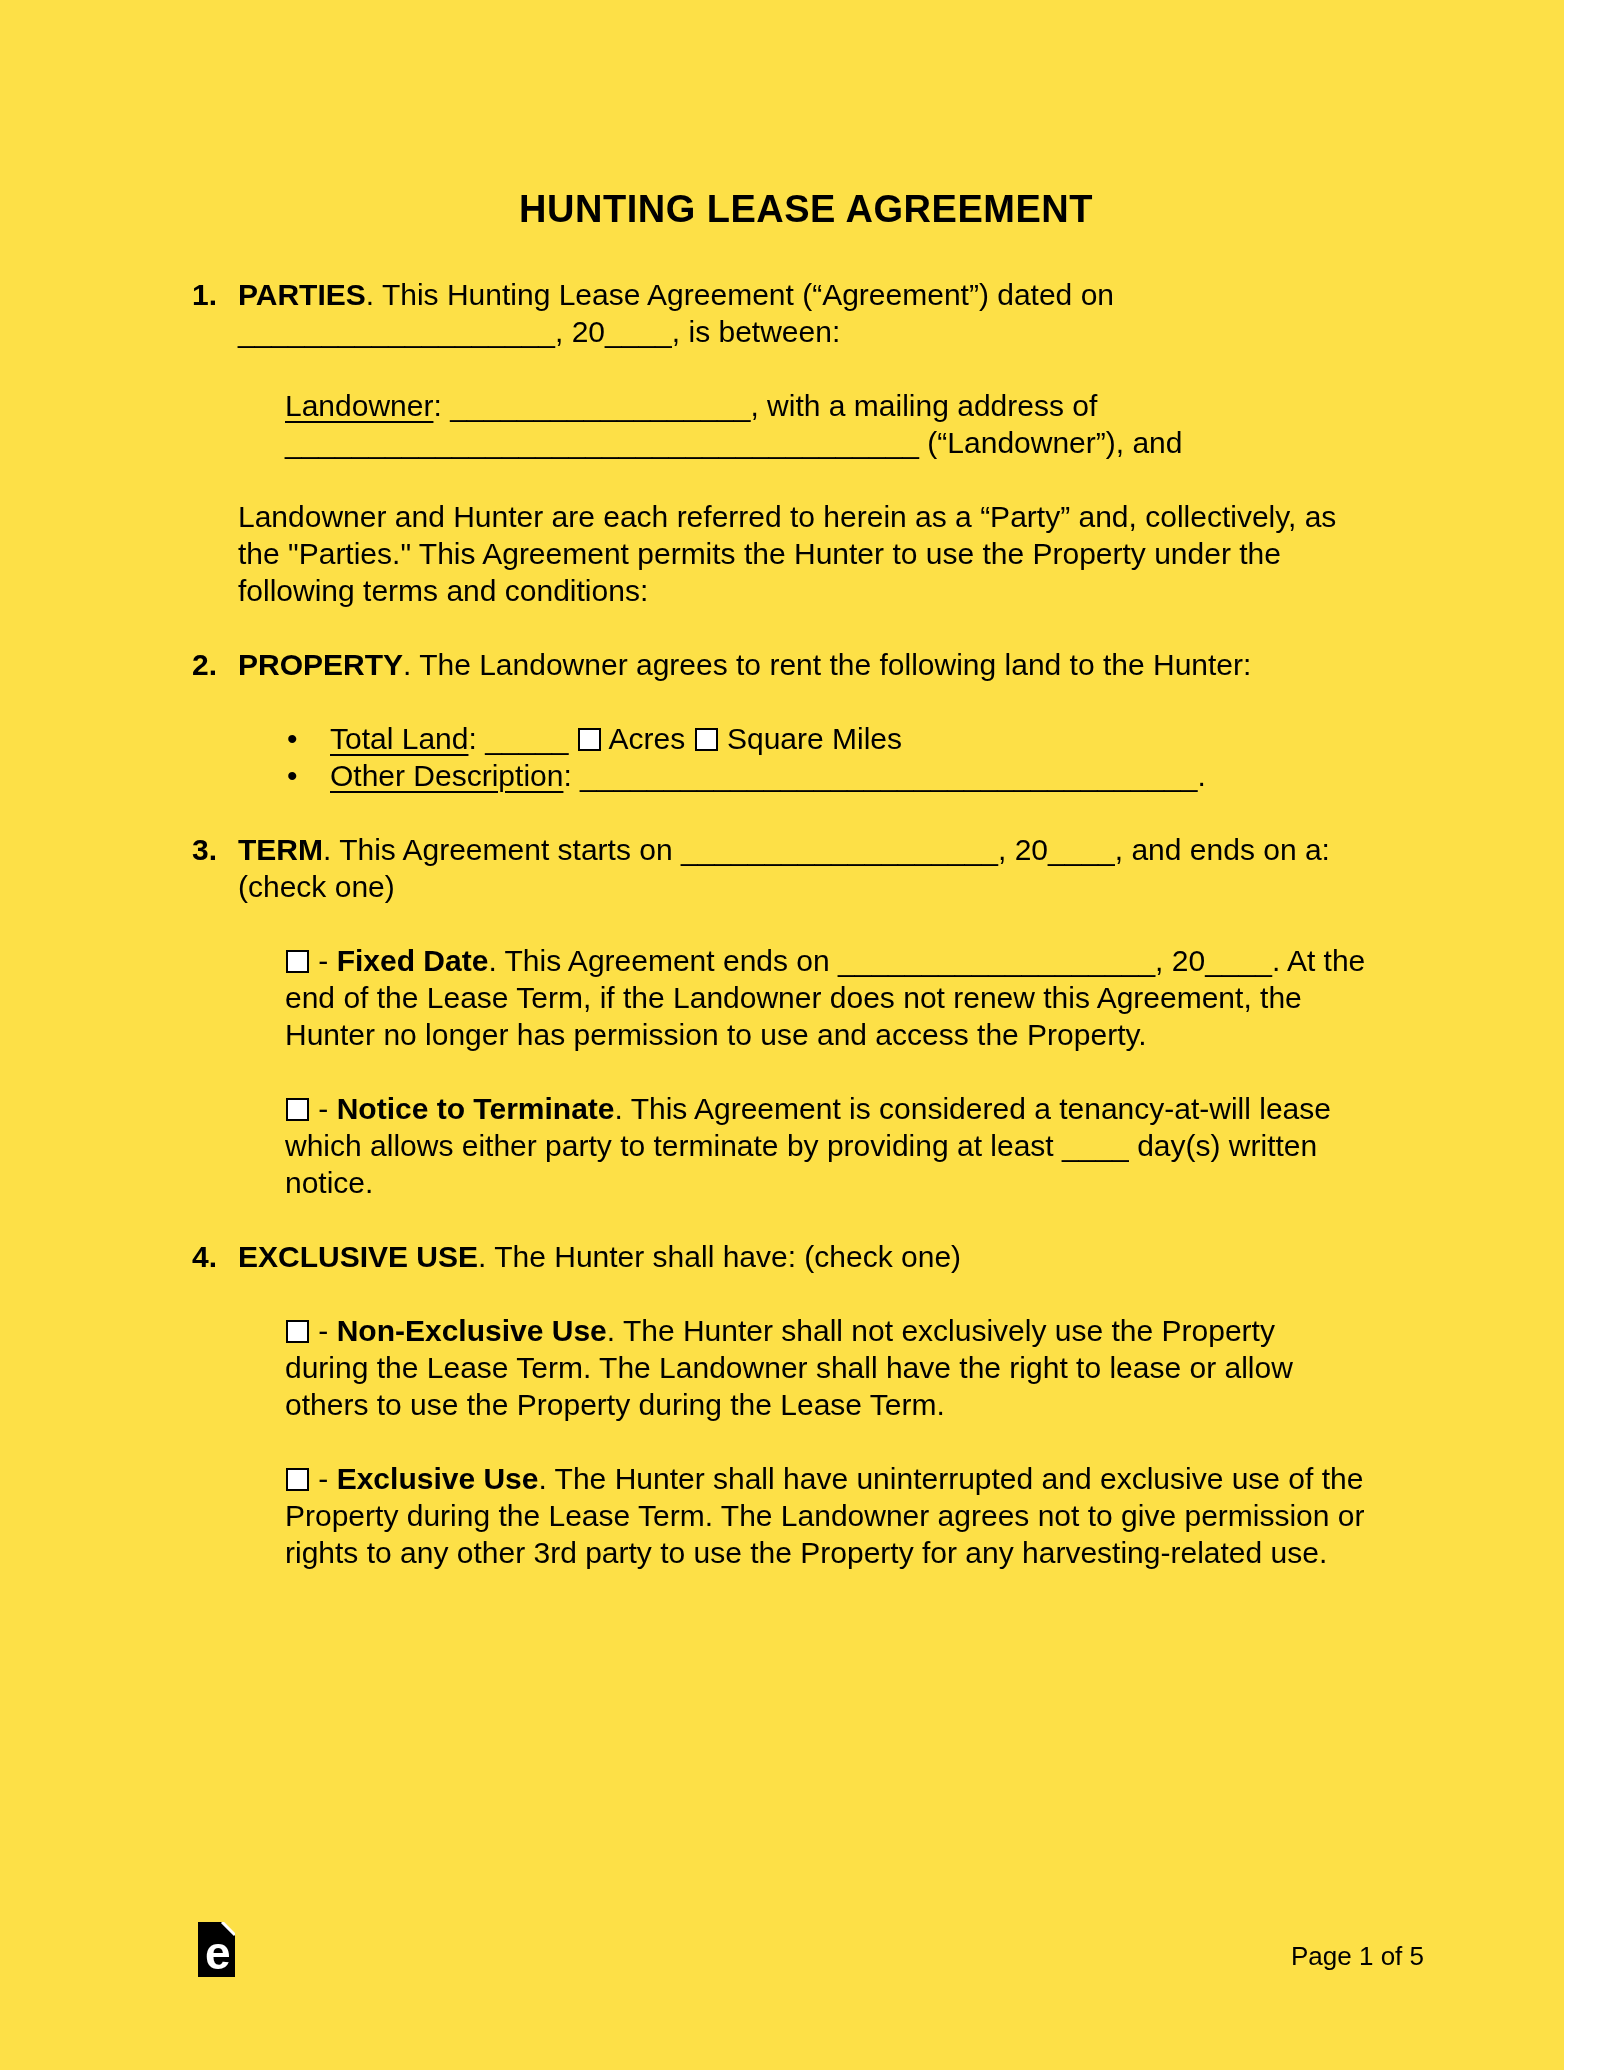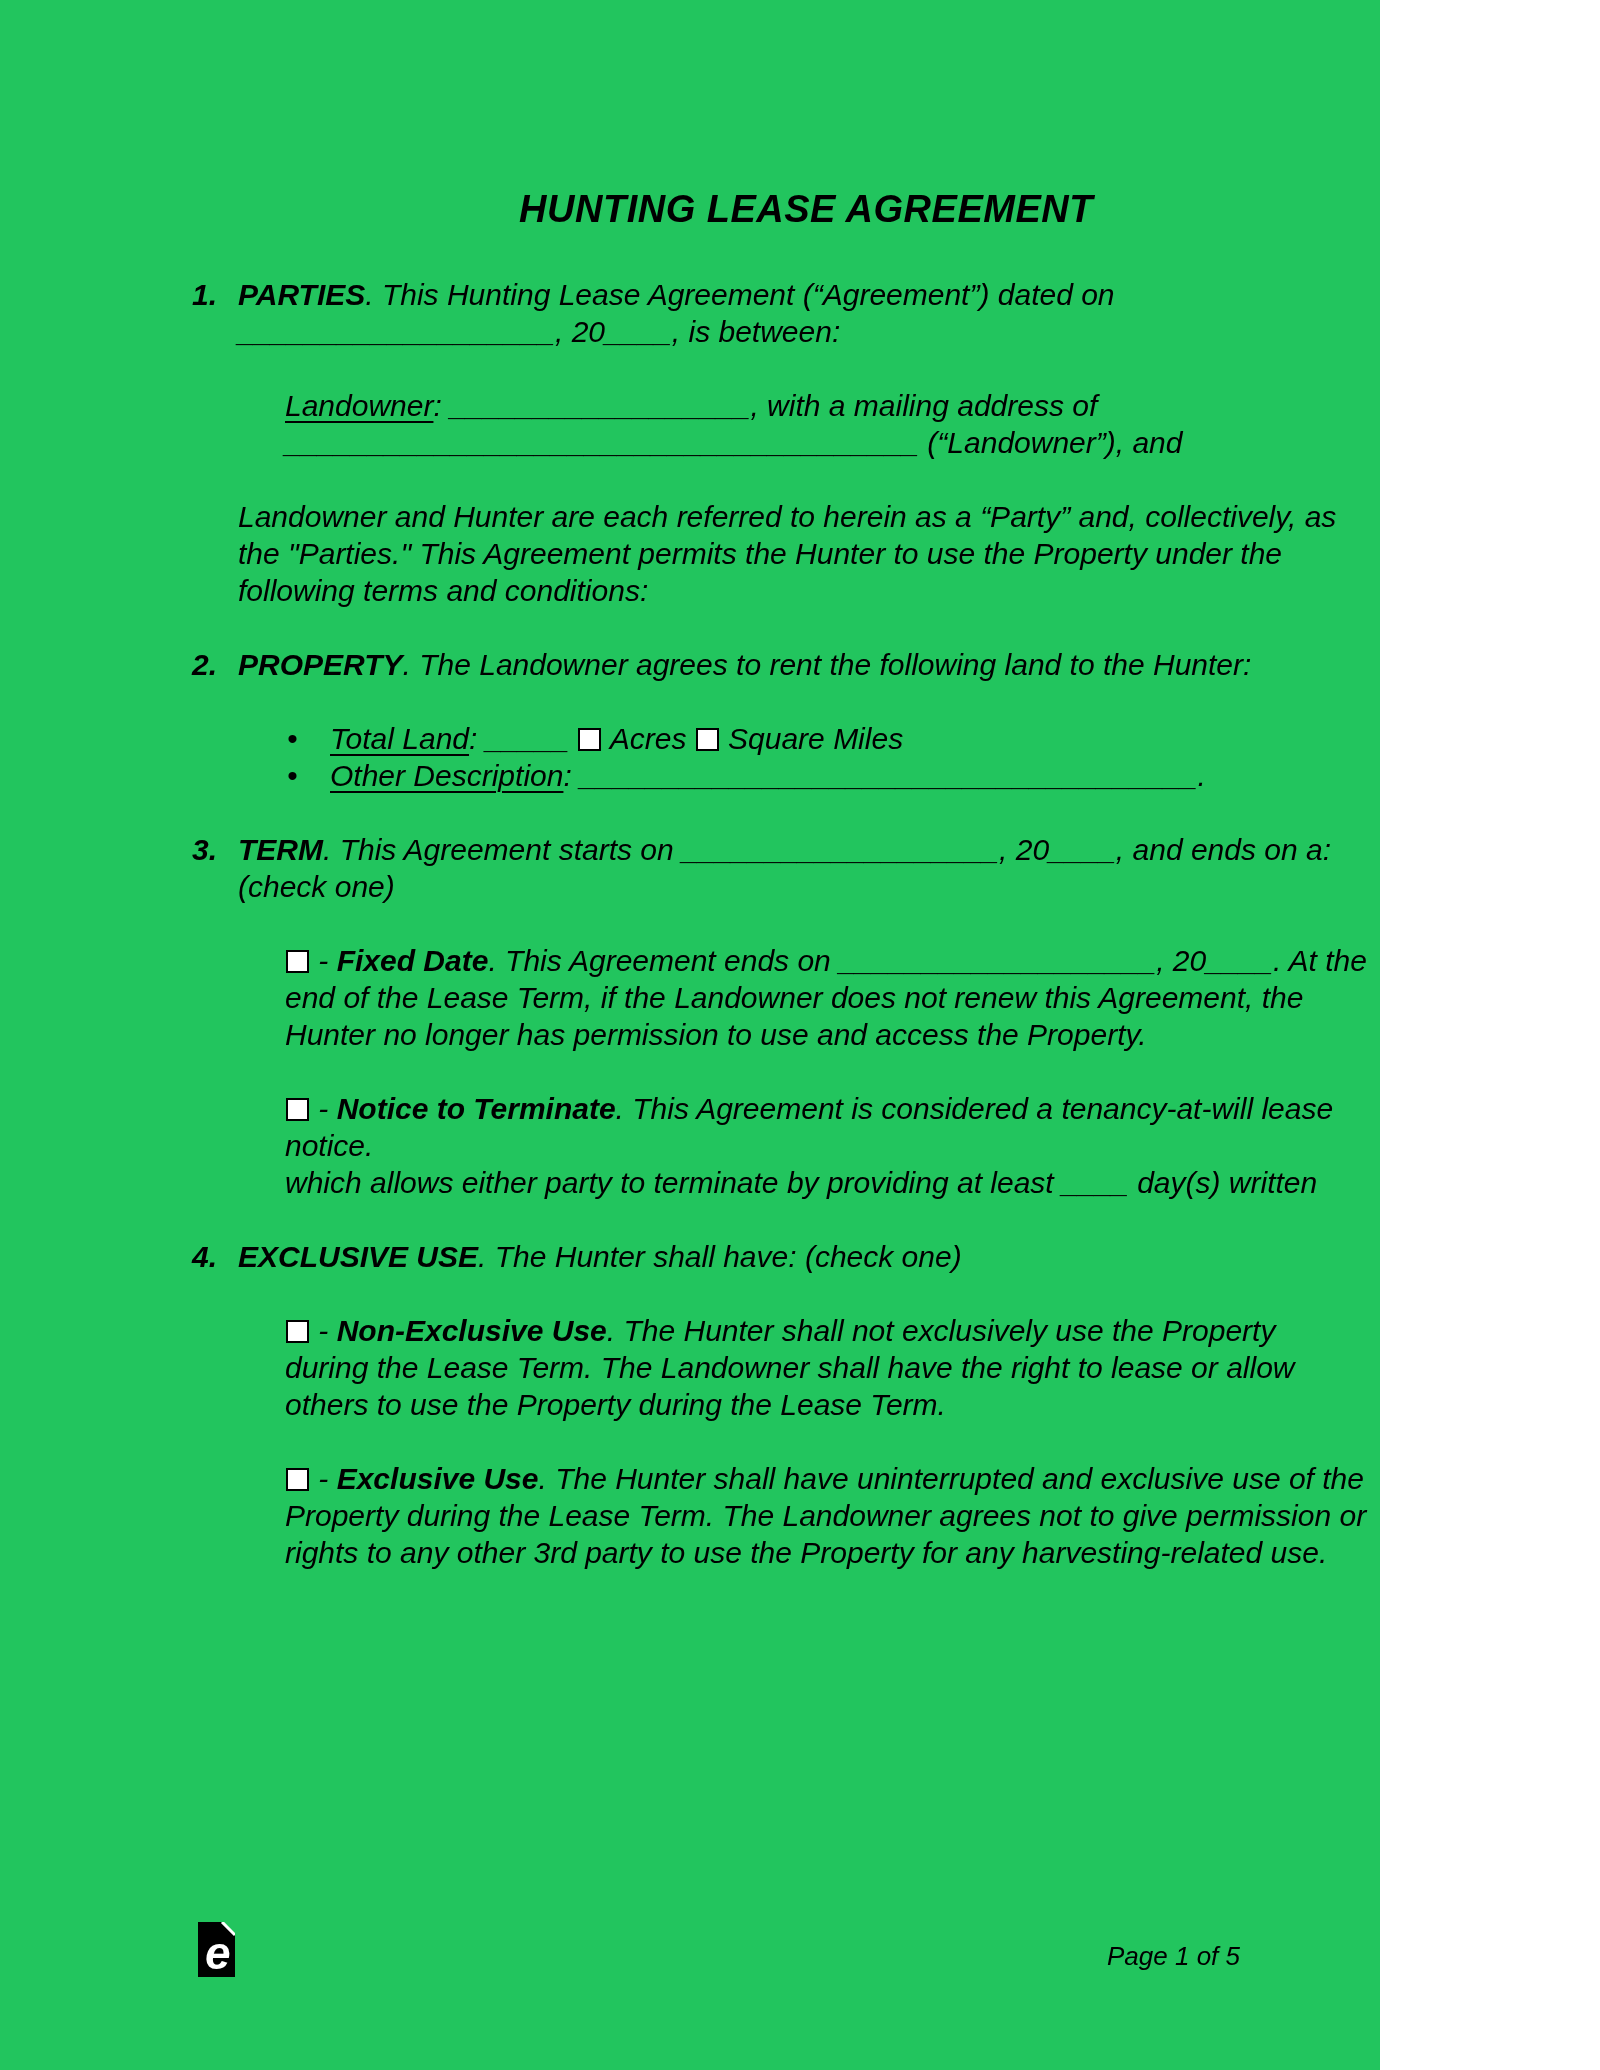--- a/index.html
+++ b/index.html
@@ -1,26 +1,25 @@
 <!DOCTYPE html>
 <html><head>
 <meta charset="utf-8">
 <style>
   html,body{margin:0;padding:0;background:#ffffff;}
   .page{
     position:relative;
-    width:1380px;
+    width:1564px;
     height:2070px;
-    background:#22c55e;
+    background:#fde047;
     color:#000000;
     font-family:"Liberation Sans", sans-serif;
     font-size:30px;
     line-height:37px;
     overflow:hidden;
-    font-style:italic;
   }
   .content{position:absolute;left:190px;top:186px;width:1232px;}
   .doc-title{
     margin:0 0 44px 0;
     font-size:38px;
     line-height:46px;
     font-weight:bold;
     text-align:center;
     letter-spacing:0.5px;
   }
@@ -100,22 +99,22 @@
     </div>
 
     <div class="para indent">
         <div class="line"><span class="cb"></span><span> - </span><span class="b">Fixed Date</span><span>. This Agreement ends on </span><span>___________________</span><span>, 20</span><span>____</span><span>. At the</span></div>
         <div class="line"><span>end of the Lease Term, if the Landowner does not renew this Agreement, the</span></div>
         <div class="line"><span>Hunter no longer has permission to use and access the Property.</span></div>
       </div>
 
     <div class="para indent">
         <div class="line"><span class="cb"></span><span> - </span><span class="b">Notice to Terminate</span><span>. This Agreement is considered a tenancy-at-will lease</span></div>
+        <div class="line"><span>which allows either party to terminate by providing at least </span><span>____</span><span> day(s) written</span></div>
         <div class="line"><span>notice.</span></div>
-        <div class="line"><span>which allows either party to terminate by providing at least </span><span>____</span><span> day(s) written</span></div>
       </div>
 
 
     <div class="para sec">
       <span class="num">4.</span>
       <div>
           <div class="line"><span class="b">EXCLUSIVE USE</span><span>. The Hunter shall have: (check one)</span></div>
         </div>
     </div>
 

